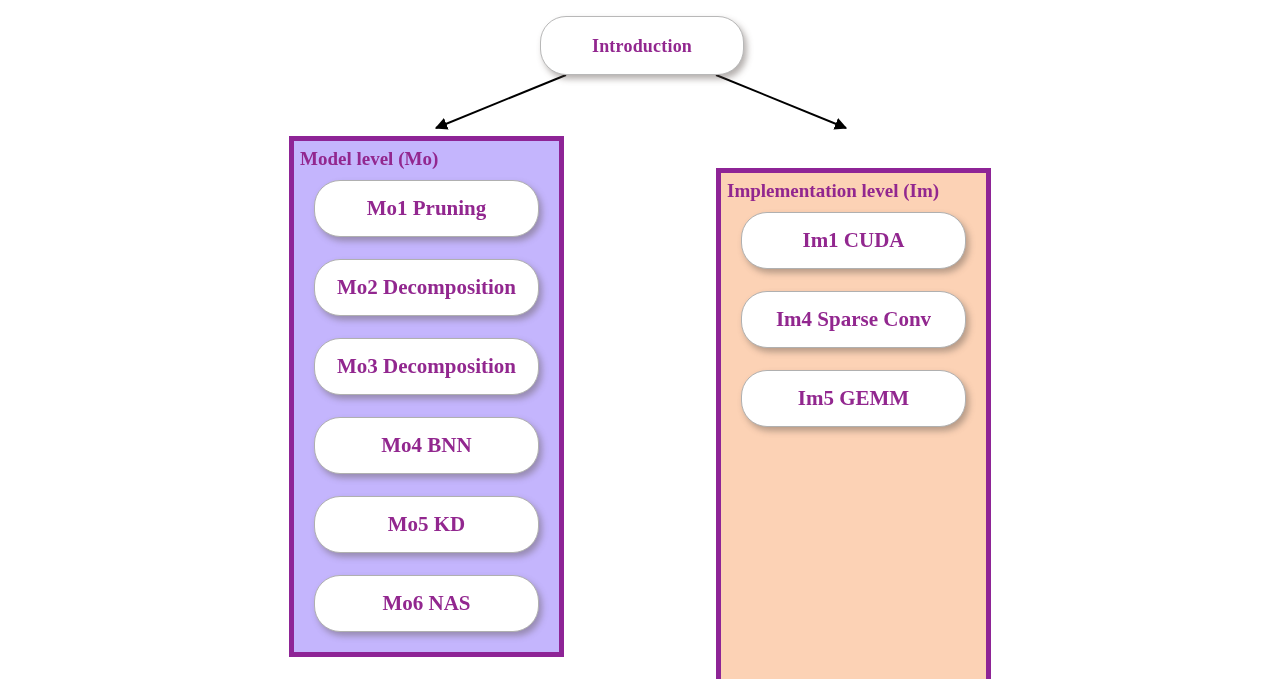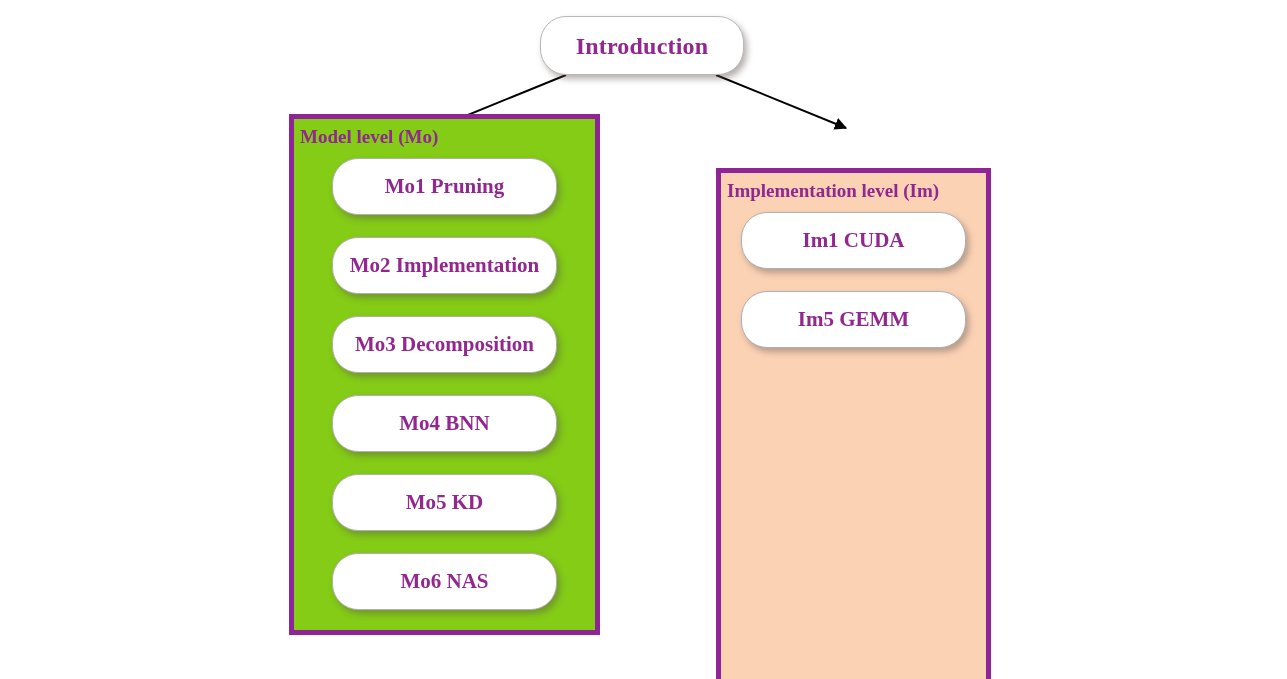--- a/index.html
+++ b/index.html
@@ -42,39 +42,39 @@
     background: #ffffff;
     border: 1px solid #b8b8b8;
     border-radius: 26px;
     box-shadow: 3px 4px 6px rgba(90,80,75,0.45);
     display: flex;
     align-items: center;
     justify-content: center;
   }
   .root-node-label {
     color: #92278f;
-    font-size: 24px;
+    font-size: 18px;
     font-weight: bold;
     letter-spacing: 0.2px;
     line-height: 1;
   }
 
   
   .level-box {
     position: absolute;
     box-sizing: border-box;
     border: 5px solid #8e2496;
     padding: 0;
   }
   #level-box-model {
     left: 289px;
-    top: 114px;
-    width: 311px;
+    top: 136px;
+    width: 275px;
     height: 521px;
-    background: #84cc16;
+    background: #c4b5fd;
   }
   #level-box-implementation {
     left: 716px;
     top: 131px;
     width: 275px;
     height: 521px;
     background: #fcd2b5;
     margin-top: 37px;
   }
 
@@ -139,21 +139,21 @@
     <span class="root-node-label">Introduction</span>
   </div>
 
   <div class="level-box" id="level-box-model">
     <div class="level-title">Model level (Mo)</div>
     <div class="node-list">
       <div class="node-pill">
         <span class="node-pill-label">Mo1 Pruning</span>
       </div>
       <div class="node-pill">
-        <span class="node-pill-label">Mo2 Implementation</span>
+        <span class="node-pill-label">Mo2 Decomposition</span>
       </div>
       <div class="node-pill">
         <span class="node-pill-label">Mo3 Decomposition</span>
       </div>
       <div class="node-pill">
         <span class="node-pill-label">Mo4 BNN</span>
       </div>
       <div class="node-pill">
         <span class="node-pill-label">Mo5 KD</span>
       </div>
@@ -163,18 +163,21 @@
     </div>
   </div>
 
   <div class="level-box" id="level-box-implementation">
     <div class="level-title">Implementation level (Im)</div>
     <div class="node-list">
       <div class="node-pill">
         <span class="node-pill-label">Im1 CUDA</span>
       </div>
       <div class="node-pill">
+        <span class="node-pill-label">Im4 Sparse Conv</span>
+      </div>
+      <div class="node-pill">
         <span class="node-pill-label">Im5 GEMM</span>
       </div>
     </div>
   </div>
 
 </div>
 
 </body></html>

